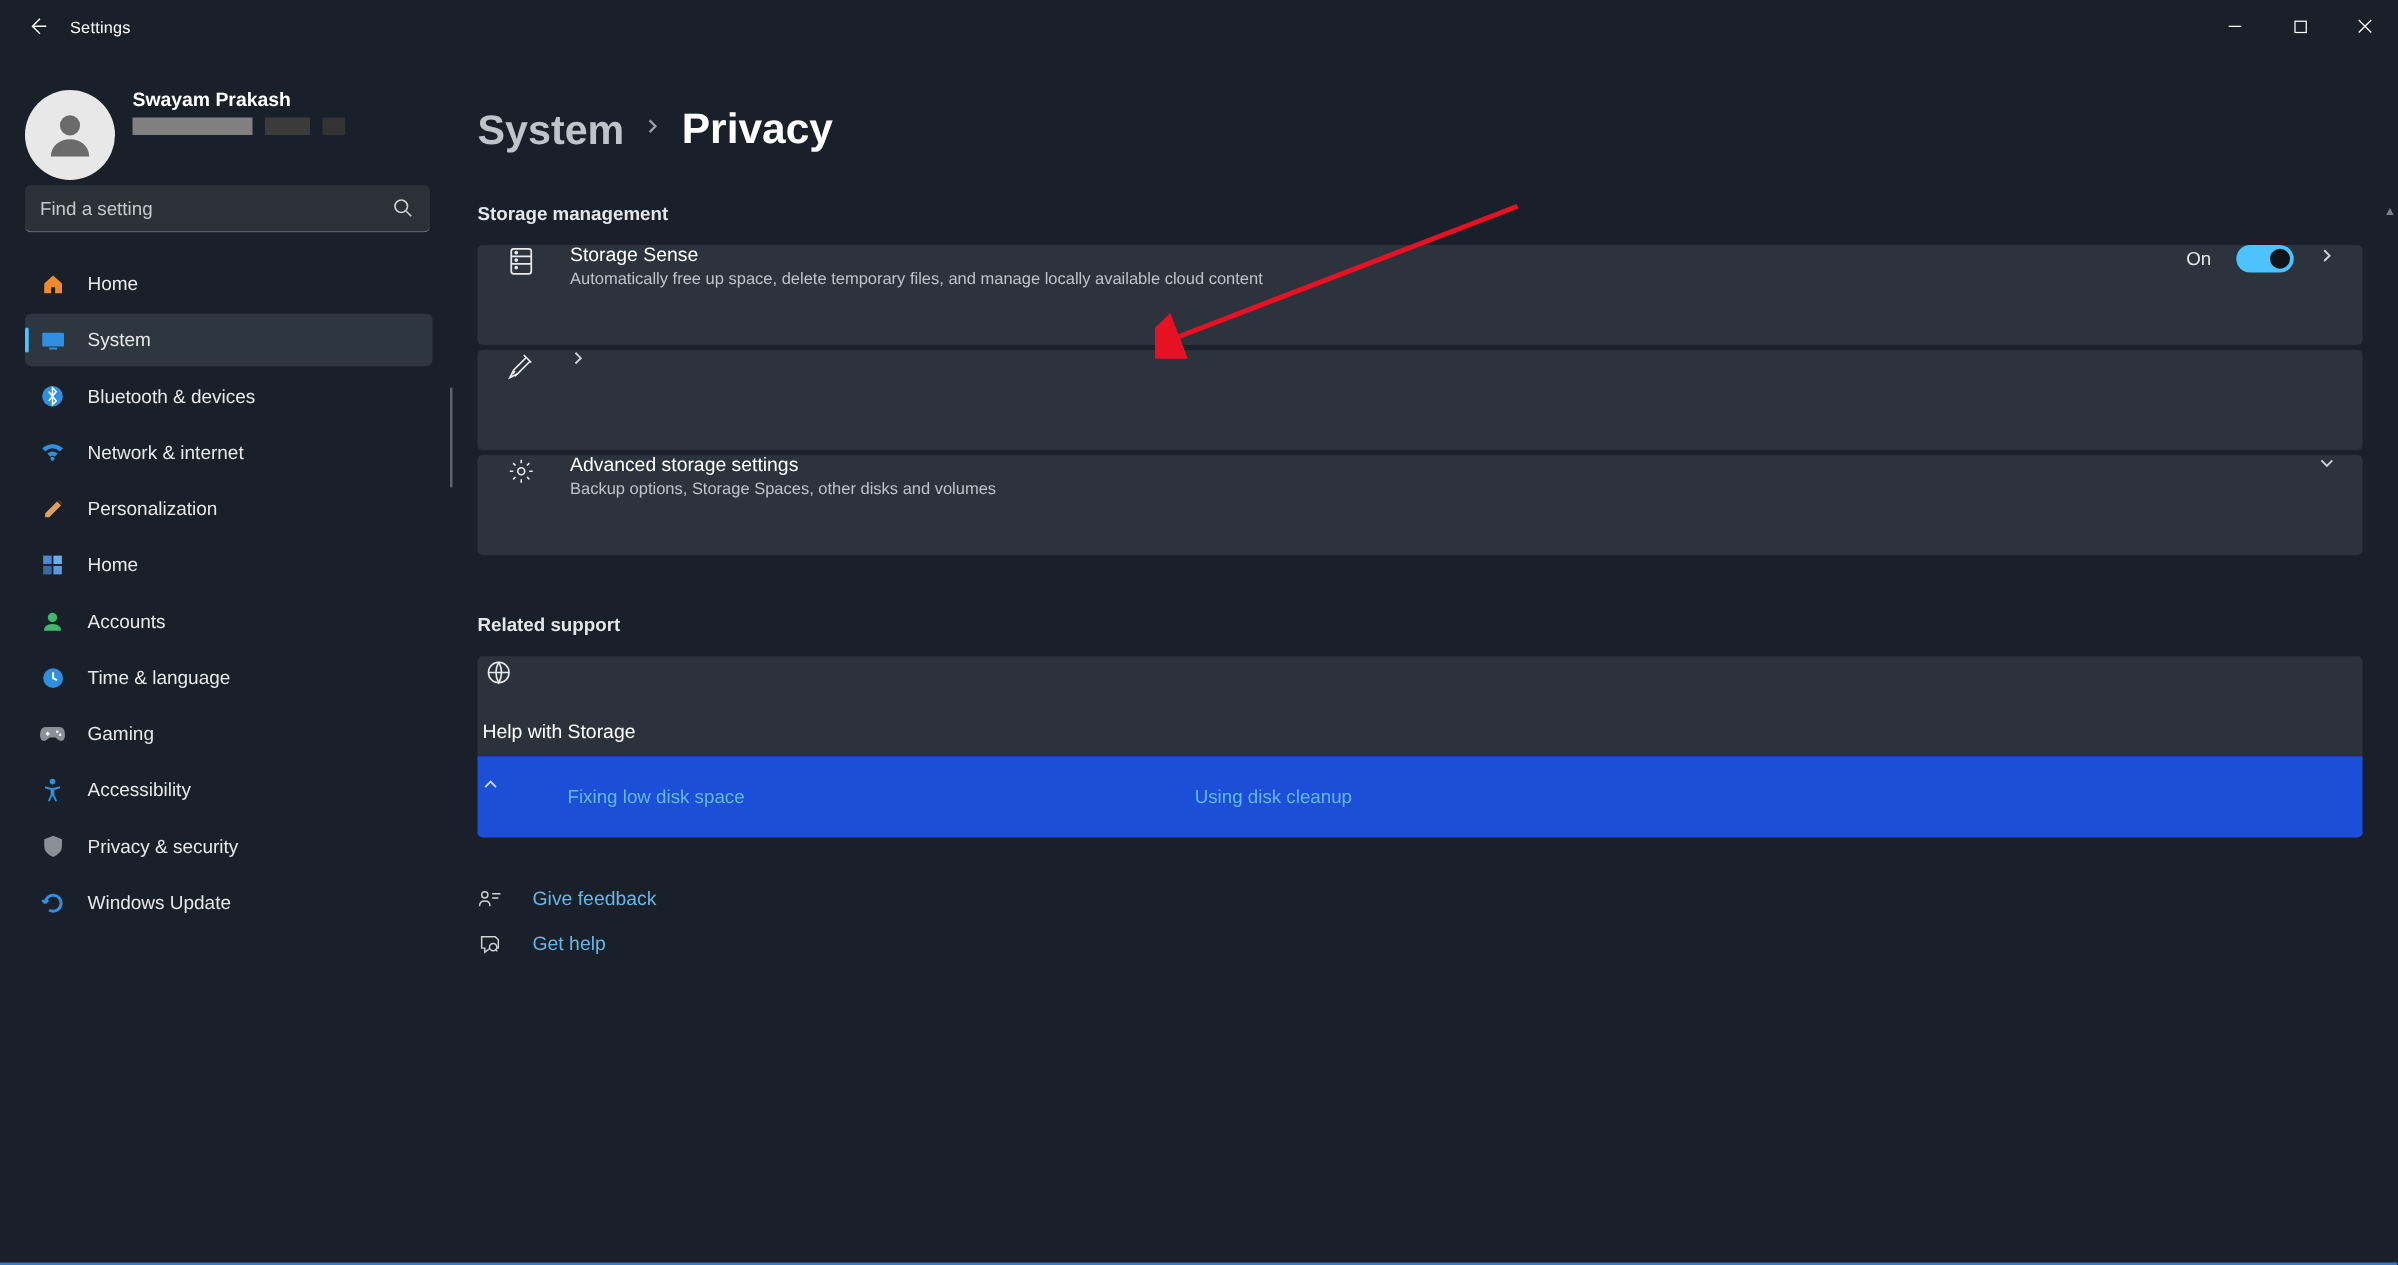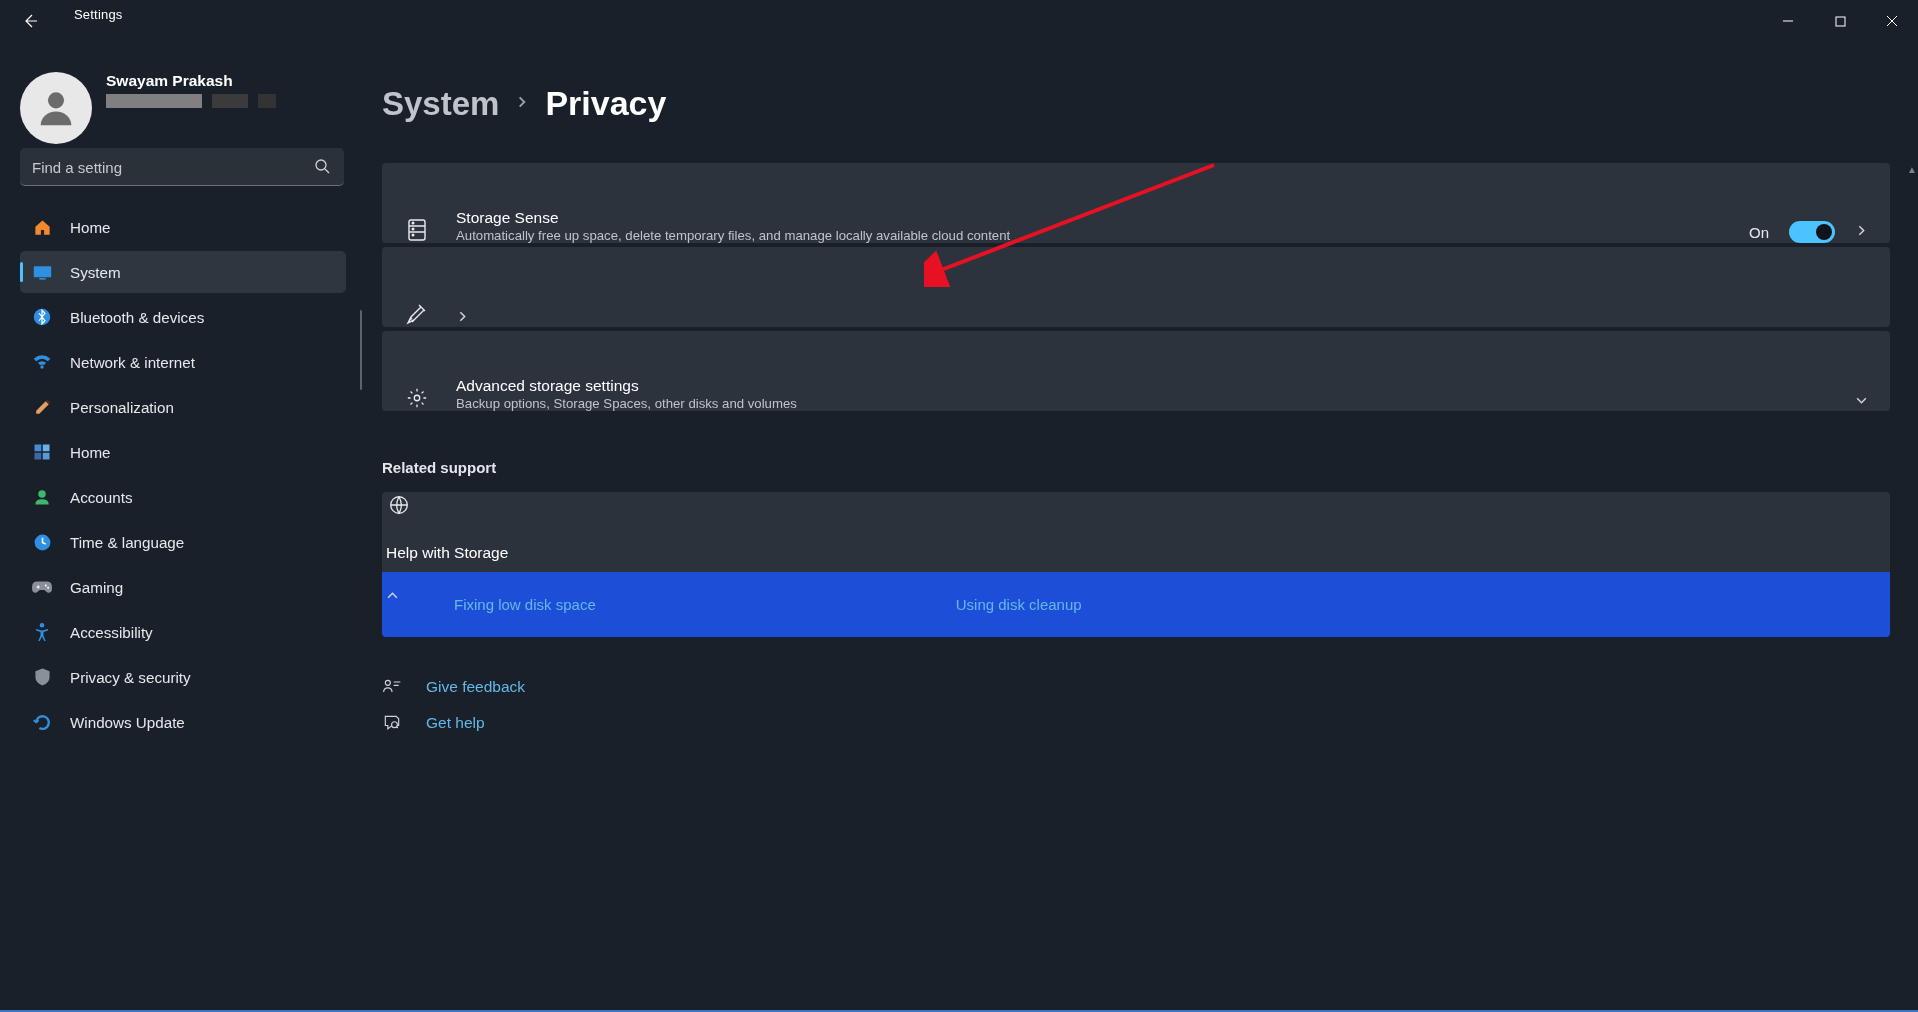--- a/index.html
+++ b/index.html
@@ -1,20 +1,20 @@
 <!DOCTYPE html>
 <html><head>
 <meta charset="utf-8">
 <style>
 * { margin: 0; padding: 0; box-sizing: border-box; font-family: "Segoe UI", -apple-system, BlinkMacSystemFont, sans-serif; }
 body { background: #1a2029; color: #ffffff; width: 1918px; height: 1012px; overflow: hidden; position: relative; }
 
 
 .titlebar { height: 42px; display: flex; align-items: center; justify-content: space-between; padding: 0 0 0 16px; }
-.tb-left { display: flex; align-items: flex-start; gap: 30px; }
+.tb-left { display: flex; align-items: center; gap: 12px; }
 .back-btn { width: 28px; height: 28px; display: flex; align-items: center; justify-content: center; color: #fff; cursor: pointer; border-radius: 4px; }
 .title { font-size: 13px; font-weight: 400; letter-spacing: 0.2px; }
 .tb-right { display: flex; align-items: center; height: 100%; }
 .win-btn { width: 52px; height: 100%; display: flex; align-items: center; justify-content: center; color: #fff; cursor: pointer; }
 
 
 .body-row { display: flex; height: calc(100% - 42px); }
 .sidebar { width: 360px; padding: 28px 14px 0 20px; display: flex; flex-direction: column; gap: 0; position: relative; }
 
 
@@ -45,21 +45,21 @@
 .main { flex: 1; padding: 42px 28px 0 22px; overflow: hidden; position: relative; }
 .main-scroll { position: absolute; right: 0; top: 120px; bottom: 0; width: 12px; }
 .main-scroll .arrow { width: 12px; height: 14px; display: flex; align-items: center; justify-content: center; color: #7a828b; font-size: 10px; }
 .breadcrumb { display: flex; align-items: center; gap: 16px; margin-bottom: 40px; }
 .bc-system { font-size: 33px; font-weight: 600; color: #bfc4ca; cursor: pointer; }
 .bc-sep { color: #9aa0a8; }
 .bc-current { font-size: 34px; font-weight: 600; color: #ffffff; }
 
 .section-head { font-size: 15px; font-weight: 600; color: #e4e6ea; margin-bottom: 16px; }
 
-.card { background: #2d333d; border-radius: 4px; padding: 0 22px; height: 80px; display: flex; align-items: flex-end; gap: 26px; cursor: pointer; margin-bottom: 4px; }
+.card { background: #2d333d; border-radius: 4px; padding: 0 22px; height: 80px; display: flex; align-items: flex-start; gap: 26px; cursor: pointer; margin-bottom: 4px; }
 .card-icon { width: 26px; height: 26px; display: flex; align-items: center; justify-content: center; color: #e8eaed; flex-shrink: 0; }
 .card-body { flex: 1; display: flex; flex-direction: column; gap: 1px; }
 .card-title { font-size: 15.5px; font-weight: 400; color: #ffffff; }
 .card-sub { font-size: 13.2px; color: #bfc4ca; }
 .card-right { display: flex; align-items: center; gap: 20px; color: #e6e8eb; }
 .toggle-label { font-size: 15px; }
 .toggle { width: 46px; height: 22px; border-radius: 12px; background: #4cc2ff; position: relative; cursor: pointer; }
 .toggle .knob { position: absolute; top: 3px; right: 3px; width: 16px; height: 16px; border-radius: 50%; background: #10141a; }
 .chevron { color: #cfd3d8; }
 
@@ -256,20 +256,21 @@
 
   <div class="main">
     <div class="breadcrumb">
       <span class="bc-system">System</span>
       <span class="bc-sep"><svg width="14" height="14" viewBox="0 0 12 12" fill="none" stroke="currentColor" stroke-width="1.6">
             <path d="M4 2 L8 6 L4 10"></path>
           </svg></span>
       <span class="bc-current">Privacy</span>
     </div>
 
+    <div class="section-head">Storage management</div>
 
     <div class="card">
       <div class="card-icon">
           <svg width="20" height="24" viewBox="0 0 20 24" fill="none" stroke="currentColor" stroke-width="1.4">
             <rect x="2" y="2" width="16" height="20" rx="2"></rect>
             <path d="M2 8 H18 M2 14 H18"></path>
             <circle cx="6" cy="5" r="0.8" fill="currentColor"></circle>
             <circle cx="6" cy="11" r="0.8" fill="currentColor"></circle>
             <circle cx="6" cy="17" r="0.8" fill="currentColor"></circle>
           </svg>

